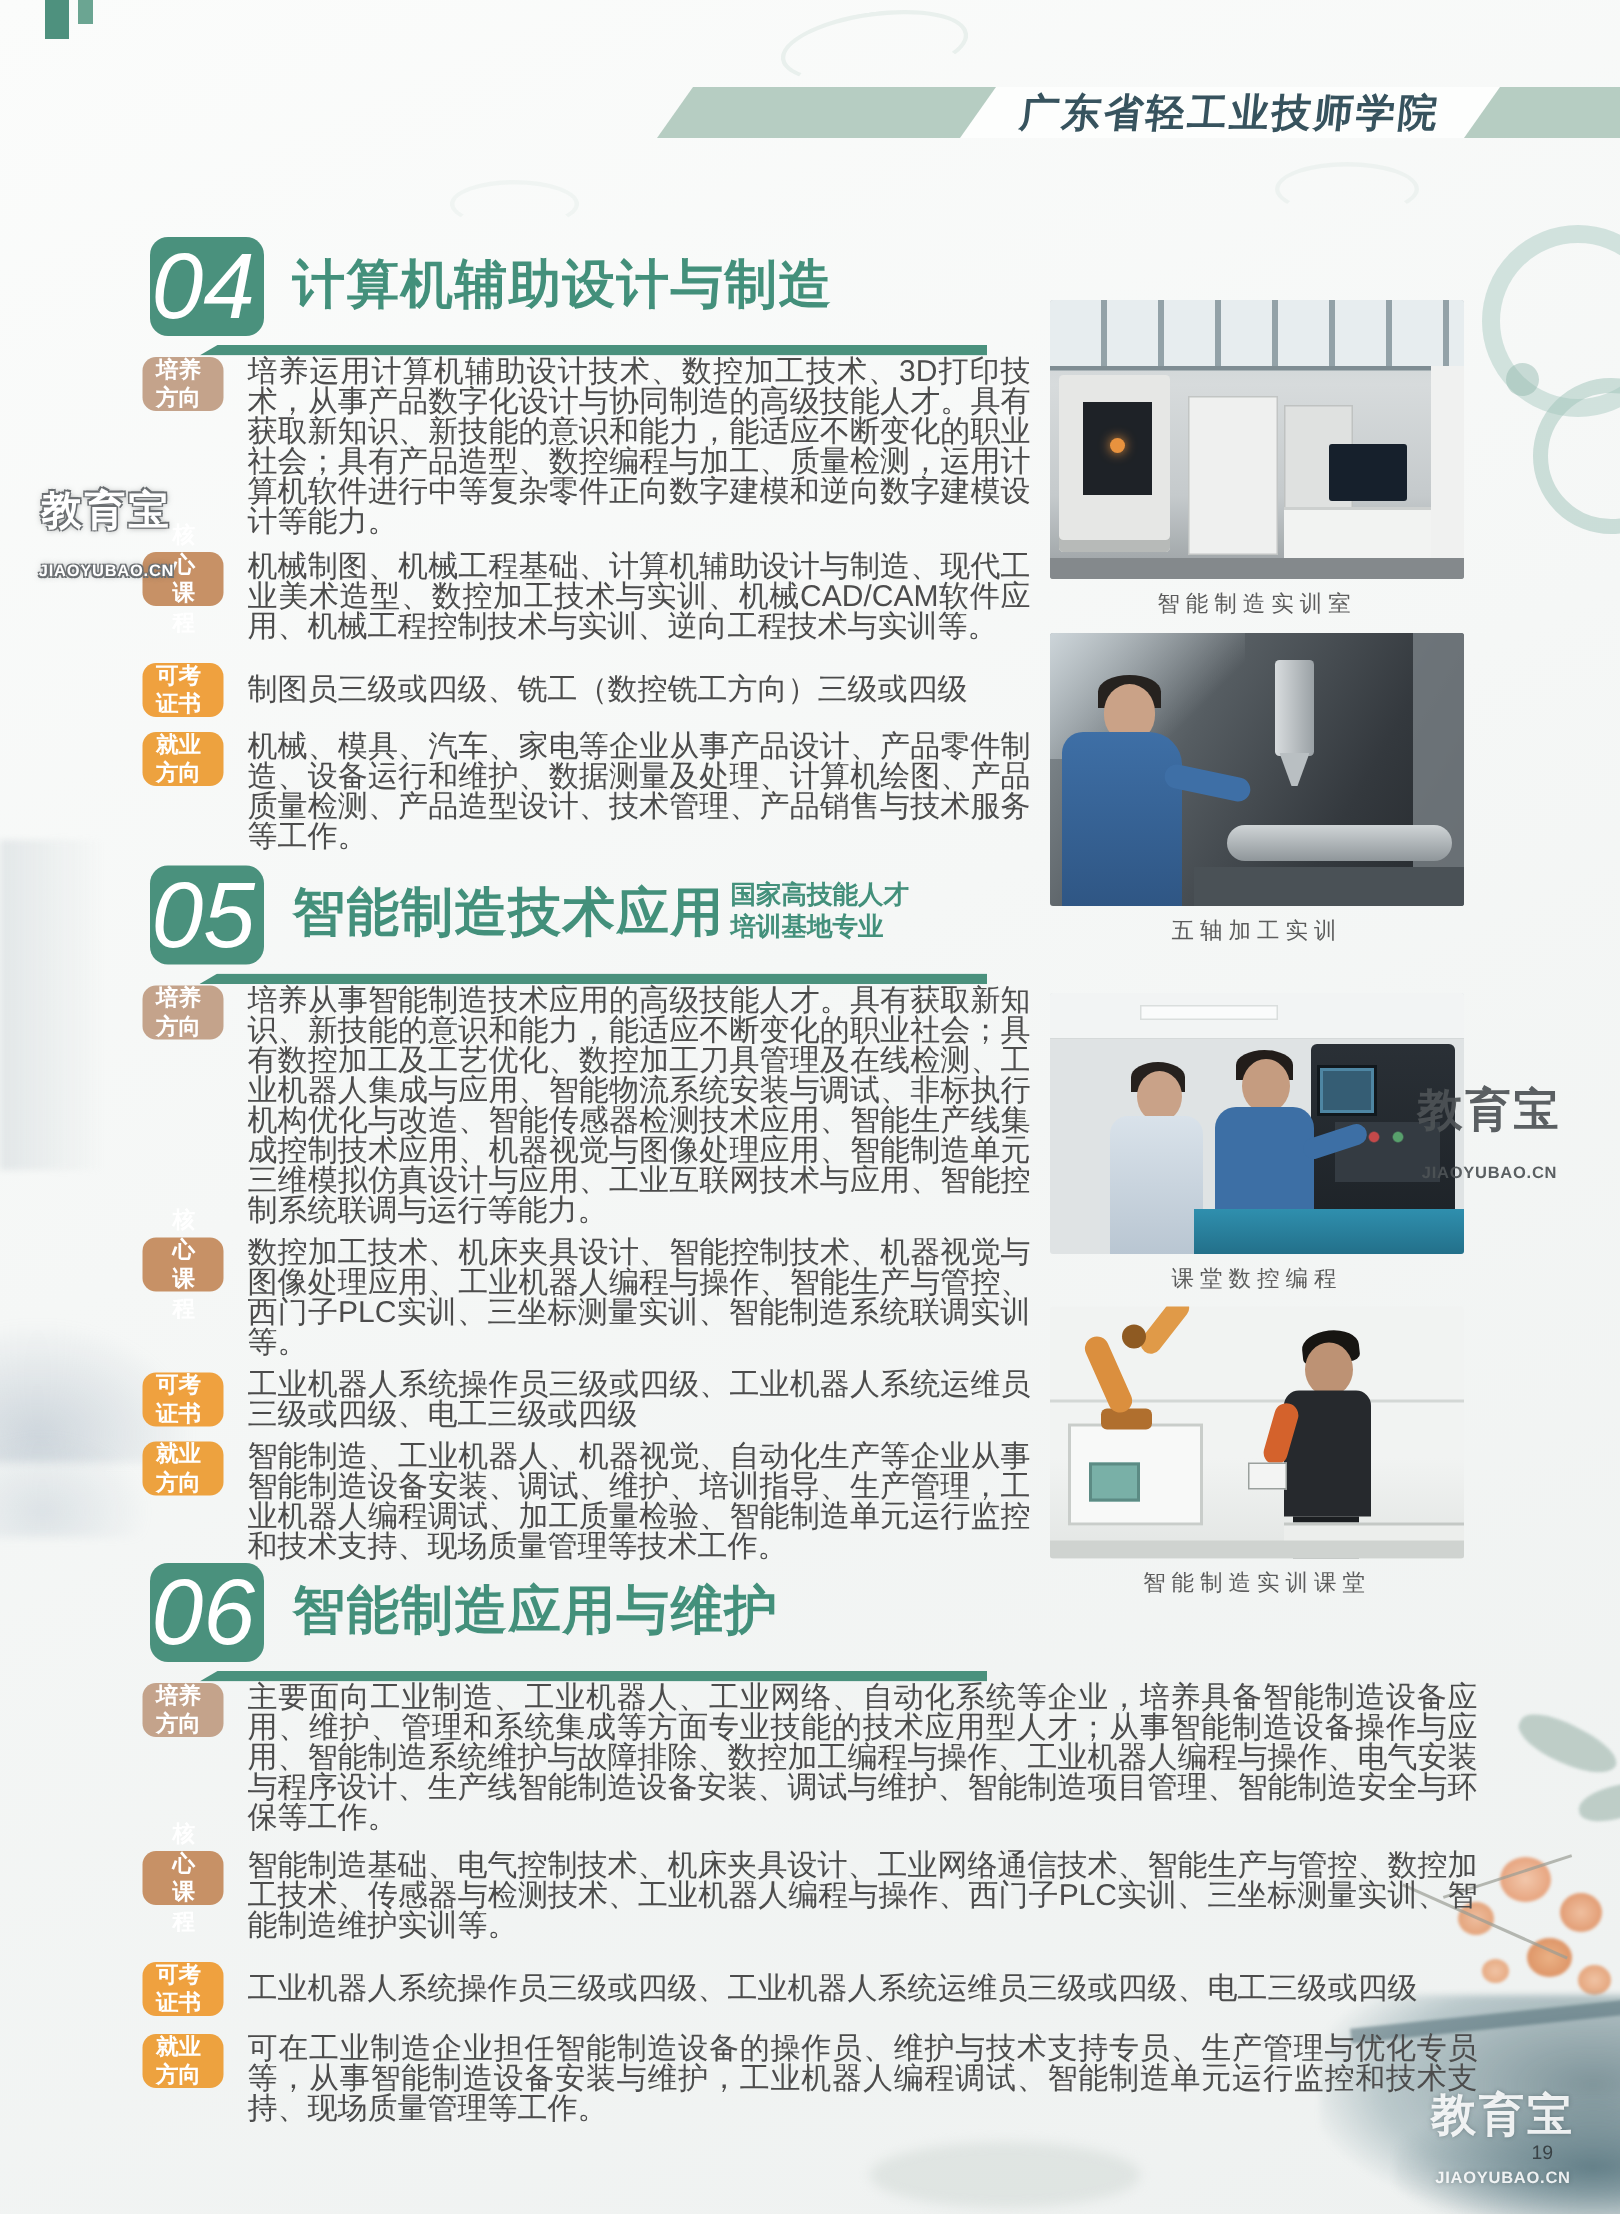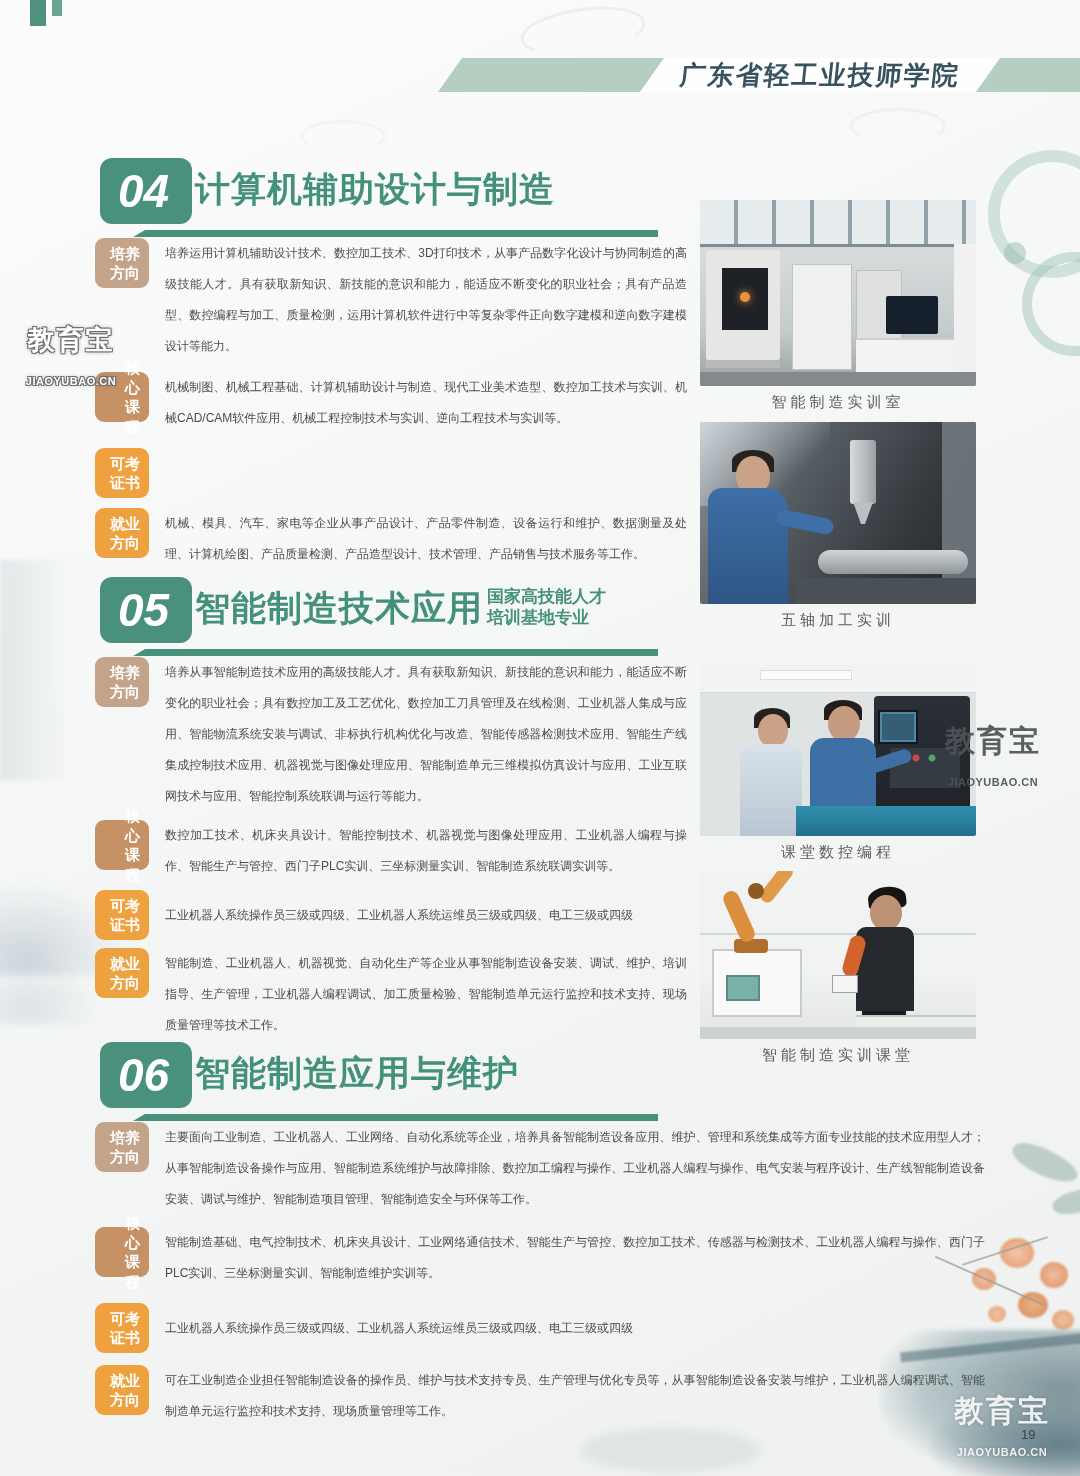--- a/index.html
+++ b/index.html
@@ -29,36 +29,36 @@
         clip-path:polygon(24px 0,100% 0,100% 100%,0 100%);}
   .band-white{position:absolute;left:640px;top:58px;width:360px;height:34px;background:#fdfefd;
         clip-path:polygon(24px 0,100% 0,calc(100% - 24px) 100%,0 100%);
         display:flex;align-items:center;justify-content:center;}
   .school-name{color:#37535e;font-size:26px;font-weight:bold;letter-spacing:2px;transform:skewX(-6deg);white-space:nowrap;}
 
   
   .sec{position:absolute;left:95px;width:592px;z-index:5;}
   .sec04{top:158px;} .sec05{top:577px;} .sec06{top:1042px;width:890px;}
   .sec-head{position:relative;height:80px;}
-  .num-box{position:absolute;left:5px;top:0;width:92px;height:66px;background:#4a917d;border-radius:12px;
-           color:#fff;font-size:46px;font-weight:bold;font-style:italic;
+  .num-box{position:absolute;left:5px;top:0;width:76px;height:66px;background:#4a917d;border-radius:12px;
+           color:#fff;font-size:62px;font-weight:normal;font-style:italic;
            display:flex;align-items:center;justify-content:center;padding-right:5px;box-sizing:border-box;}
   .sec-title{position:absolute;left:100px;top:8px;margin:0;font-size:35px;font-weight:bold;color:#43907b;letter-spacing:1px;white-space:nowrap;}
   .title-badge{position:absolute;left:392px;top:9px;color:#43907b;font-weight:bold;font-size:17px;line-height:1.25;white-space:nowrap;}
   .title-badge span{display:block;}
   .sec-rule{position:absolute;left:38px;top:72px;height:7px;width:525px;background:#4a917d;
             clip-path:polygon(12px 0,100% 0,100% 100%,0 100%);}
 
   .row{display:flex;align-items:flex-start;}
   .row.center{align-items:center;}
-  .badge{flex:0 0 54px;width:54px;height:50px;border-radius:9px;color:#fff;font-size:15px;font-weight:bold;
-         line-height:1.3;display:flex;align-items:center;justify-content:center;text-align:right;
+  .badge{flex:0 0 54px;width:54px;height:36px;border-radius:9px;color:#fff;font-size:15px;font-weight:bold;
+         line-height:1.3;display:flex;align-items:center;justify-content:center;text-align:left;
          padding:2px 9px;box-sizing:border-box;}
   .b-train{background:#c4a38b;} .b-core{background:#c79166;padding-left:20px;} .b-cert{background:#efa13f;} .b-job{background:#eda23f;}
-  .row p{margin:0 0 0 16px;flex:1;font-size:12px;line-height:31px;color:#4c4c4c;text-align:justify;}
+  .row p{margin:0 0 0 16px;flex:1;font-size:20px;line-height:20px;color:#4c4c4c;text-align:justify;}
   .mb8{margin-bottom:8px;} .mb10{margin-bottom:10px;} .mb12{margin-bottom:12px;} .mb14{margin-bottom:14px;}
 
   
   .photo-col{position:absolute;left:700px;top:200px;width:276px;z-index:5;}
   .photo{position:relative;width:276px;overflow:hidden;border-radius:2px;}
   .caption{font-family:"DejaVu Serif","Liberation Serif",serif;font-size:15px;color:#5c5c5c;
            text-align:center;letter-spacing:4px;margin:7px 0 0;}
   .p1{height:186px;} .p2{height:182px;margin-top:10px;} .p3{height:174px;margin-top:32px;} .p4{height:168px;margin-top:9px;}
   .photo i{position:absolute;display:block;}
 
@@ -192,20 +192,21 @@
     <div class="row mb10">
       <div class="badge b-train">培养方向</div>
       <p>培养运用计算机辅助设计技术、数控加工技术、3D打印技术，从事产品数字化设计与协同制造的高级技能人才。具有获取新知识、新技能的意识和能力，能适应不断变化的职业社会；具有产品造型、数控编程与加工、质量检测，运用计算机软件进行中等复杂零件正向数字建模和逆向数字建模设计等能力。</p>
     </div>
     <div class="row mb14">
       <div class="badge b-core">核心课程</div>
       <p>机械制图、机械工程基础、计算机辅助设计与制造、现代工业美术造型、数控加工技术与实训、机械CAD/CAM软件应用、机械工程控制技术与实训、逆向工程技术与实训等。</p>
     </div>
     <div class="row center mb10">
       <div class="badge b-cert">可考证书</div>
+      <p>制图员三级或四级、铣工（数控铣工方向）三级或四级</p>
     </div>
     <div class="row">
       <div class="badge b-job">就业方向</div>
       <p>机械、模具、汽车、家电等企业从事产品设计、产品零件制造、设备运行和维护、数据测量及处理、计算机绘图、产品质量检测、产品造型设计、技术管理、产品销售与技术服务等工作。</p>
     </div>
   </section>
 
   <section class="sec sec05">
     <div class="sec-head">
       <div class="num-box">05</div>

